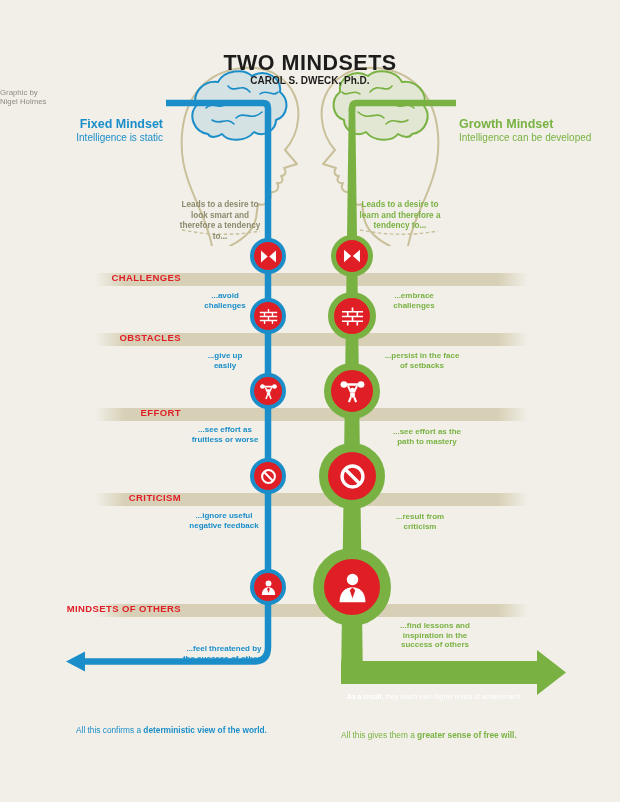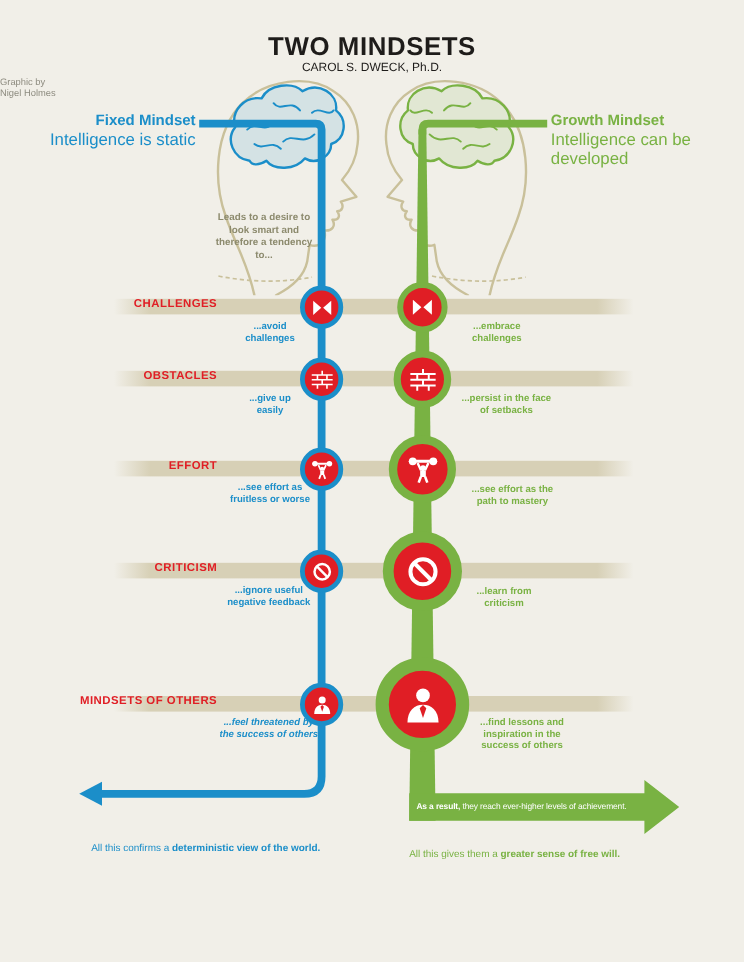--- a/index.html
+++ b/index.html
@@ -11,32 +11,32 @@
     --tan:#c9c09a;
     --olive:#8c8a6d;
     --ink:#1e1c1a;
   }
   html,body{margin:0;padding:0;}
   body{background:#888;font-family:"Liberation Sans", sans-serif;}
   #canvas{
     position:relative;width:620px;height:802px;margin:0 auto;
     background:var(--bg);overflow:hidden;
   }
-  .abs{position:absolute;}
+  .abs{position:absolute;margin-top:24px;}
   
   .title{left:0;top:27px;width:620px;text-align:center;font-size:21.5px;font-weight:bold;
          letter-spacing:.5px;color:var(--ink);z-index:5;}
-  .author{left:0;top:51px;width:620px;text-align:center;font-size:10px;font-weight:normal;
+  .author{left:0;top:51px;width:620px;text-align:center;font-size:10px;font-weight:bold;
           color:var(--ink);z-index:5;}
   .credit{left:0;top:64px;width:620px;text-align:left;font-size:7.8px;line-height:9px;
           color:#8e8c80;z-index:5;}
   
   .mlabel{z-index:6;}
   .mlabel .big{font-size:12.5px;font-weight:bold;}
-  .mlabel .sub{font-size:14px;margin-top:1px;}
+  .mlabel .sub{font-size:10px;margin-top:1px;}
   .fixed-col{color:var(--blue);text-align:right;}
   .growth-col{color:var(--green);}
   
   .desire{font-size:8.2px;font-weight:bold;line-height:10.5px;text-align:center;z-index:5;}
   
   .band{left:95px;width:433px;height:13px;z-index:1;
         background:linear-gradient(90deg, rgba(215,208,182,0) 0%, var(--band) 7%, var(--band) 93%, rgba(215,208,182,0) 100%);}
   
   .category{left:40px;width:141px;text-align:right;color:var(--red);font-weight:bold;
             font-size:9.5px;letter-spacing:.4px;z-index:5;}
@@ -126,20 +126,21 @@
   <svg class="head" style="left:304px;" viewBox="0 0 150 190">
     <g transform="translate(150,0) scale(-1,1)">
       <use href="#head-path" class="head-outline"></use>
       <g style="color:#79b243">
           <use href="#brain-shape"></use>
         </g>
     </g>
   </svg>
 
   <div class="abs desire" style="left:176px;top:176px;width:88px;color:var(--olive);">Leads to a desire to look smart and therefore a tendency to...</div>
+  <div class="abs desire growth-col" style="left:356px;top:176px;width:88px;">Leads to a desire to learn and therefore a tendency to...</div>
 
   <div class="abs band" style="top:249px;"></div>
   <div class="abs band" style="top:309px;"></div>
   <div class="abs band" style="top:384px;"></div>
   <div class="abs band" style="top:469px;"></div>
   <div class="abs band" style="top:580px;"></div>
 
   <svg id="lines" width="620" height="802" viewBox="0 0 620 802">
     <path d="M182,230 Q222,238 260,231" fill="none" stroke="#c9c09a" stroke-width="1.4" stroke-dasharray="3.5 2.5"></path>
     <path d="M360,230 Q400,238 438,231" fill="none" stroke="#c9c09a" stroke-width="1.4" stroke-dasharray="3.5 2.5"></path>
@@ -205,26 +206,26 @@
   <div class="node growth-node" style="left:313px;top:548px;width:78px;height:78px;border-width:11px;">
     <svg viewBox="0 0 24 24" width="37" height="37">
         <use href="#icon-person"></use>
       </svg>
   </div>
 
   <div class="abs caption fixed-col" style="left:196px;top:267px;width:58px;">...avoid challenges</div>
   <div class="abs caption fixed-col" style="left:199px;top:327px;width:52px;">...give up easily</div>
   <div class="abs caption fixed-col" style="left:183px;top:401px;width:84px;">...see effort as fruitless or worse</div>
   <div class="abs caption fixed-col" style="left:182px;top:487px;width:84px;">...ignore useful negative feedback</div>
-  <div class="abs caption fixed-col" style="left:182px;top:597px;width:84px;font-style:italic;">...feel threatened by the success of others</div>
+  <div class="abs caption fixed-col" style="left:182px;top:620px;width:84px;">...feel threatened by the success of others</div>
 
   <div class="abs caption growth-col" style="left:382px;top:267px;width:64px;">...embrace challenges</div>
   <div class="abs caption growth-col" style="left:382px;top:327px;width:80px;">...persist in the face of setbacks</div>
   <div class="abs caption growth-col" style="left:384px;top:403px;width:86px;">...see effort as the path to mastery</div>
-  <div class="abs caption growth-col" style="left:389px;top:488px;width:62px;">...learn from criticism</div>
+  <div class="abs caption growth-col" style="left:389px;top:488px;width:62px;">...result from criticism</div>
   <div class="abs caption growth-col" style="left:393px;top:597px;width:84px;">...find lessons and inspiration in the success of others</div>
 
   <div class="abs result-growth">
     <span class="b">As a result,</span><span> they reach ever-higher levels of achievement.</span>
   </div>
 
   <div class="abs conclusion fixed-col" style="left:76px;top:701px;">
     <span>All this confirms a </span><span class="b">deterministic view of the world.</span>
   </div>
   <div class="abs conclusion growth-col" style="left:341px;top:706px;">

